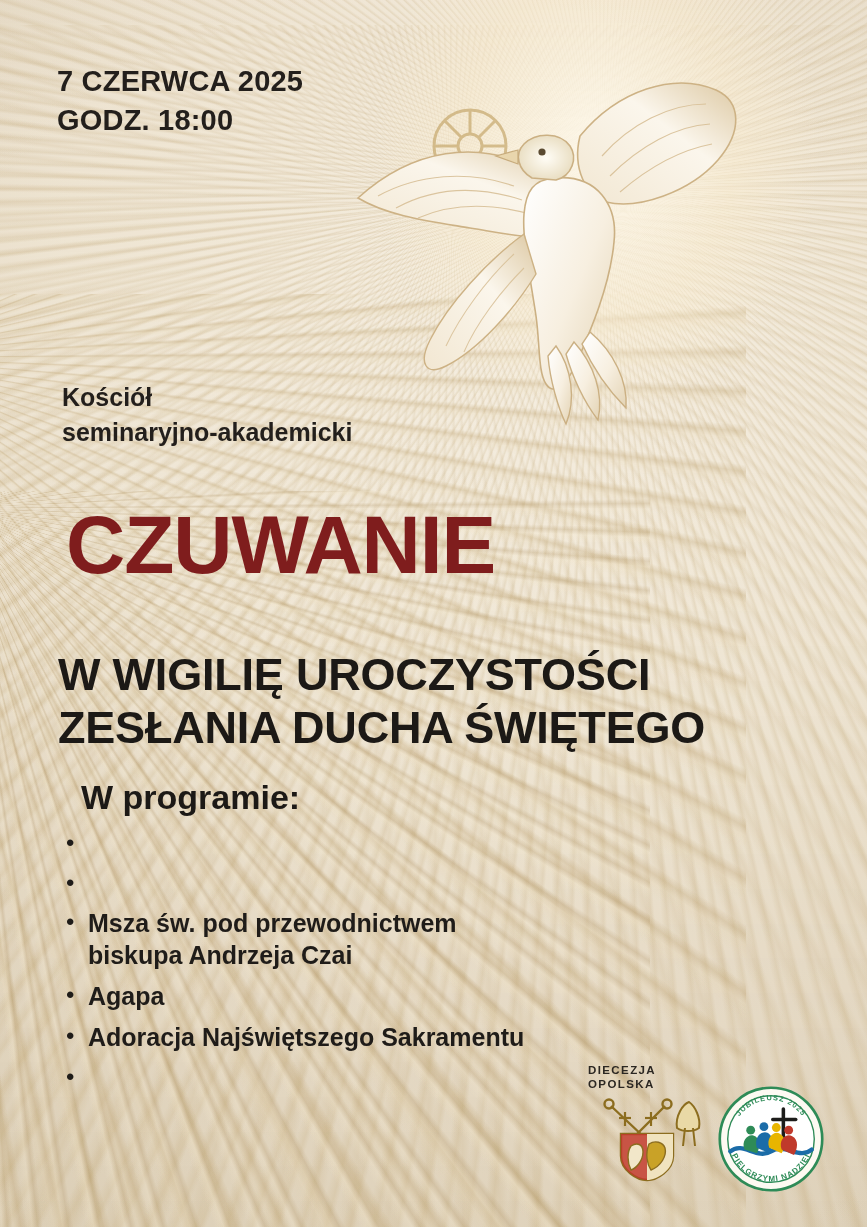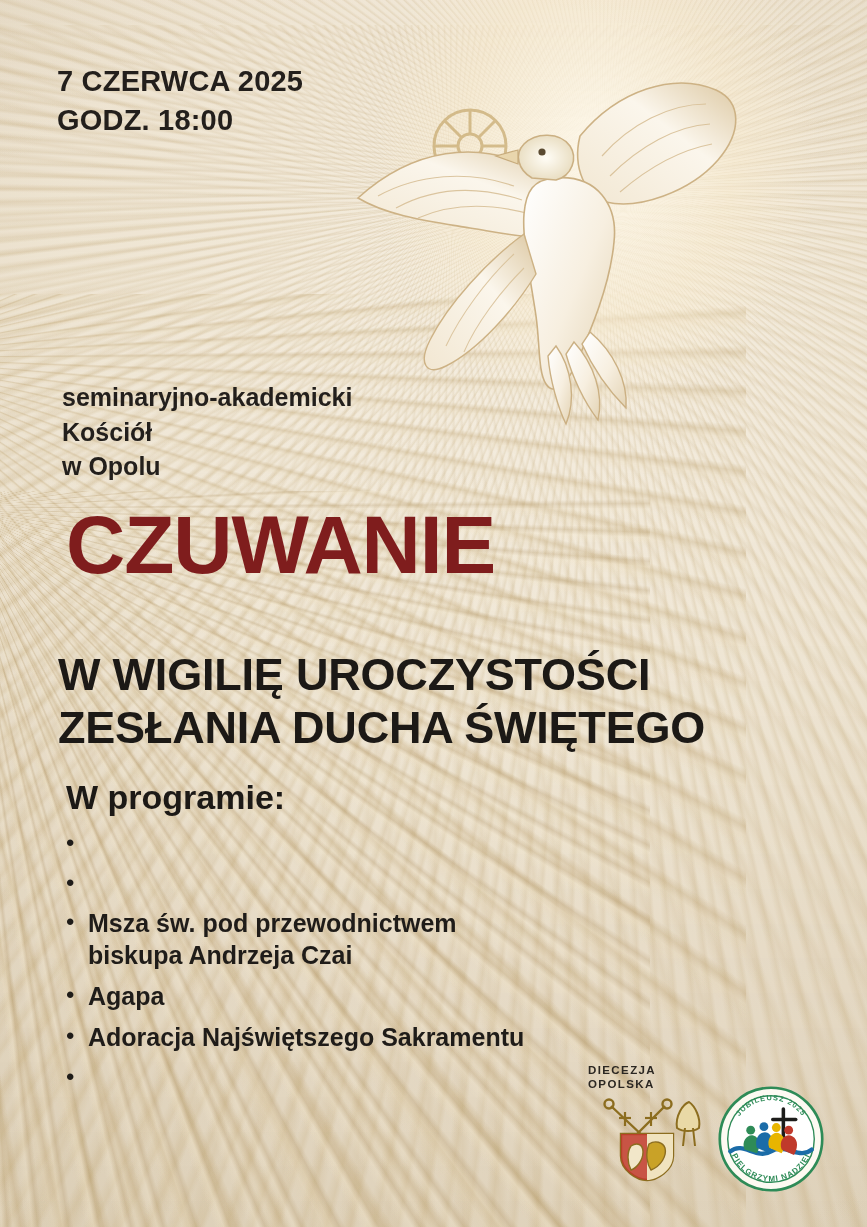--- a/index.html
+++ b/index.html
@@ -161,21 +161,21 @@
     font-weight: bold;
     font-size: 45px;
     line-height: 1.18;
     letter-spacing: -0.2px;
     margin-top: 20px;
   }
   .title-sub div { white-space: nowrap; }
 
   .program-head {
     position: absolute;
-    left: 66px;
+    left: 81px;
     top: 778px;
     color: #1c1916;
     font-weight: bold;
     font-size: 34px;
   }
   .program-list {
     position: absolute;
     left: 66px;
     top: 828px;
     width: 640px;
@@ -310,23 +310,22 @@
   </div>
 
   <div class="content">
 
     <div class="date-block">
       <div>7 CZERWCA 2025</div>
       <div>GODZ. 18:00</div>
     </div>
 
     <div class="venue">
+      <div>Kościół</div>
       <div>seminaryjno-akademicki</div>
-      <div>Kościół</div>
-      <div>w Opolu</div>
     </div>
 
     <div class="title-main">CZUWANIE</div>
 
     <div class="title-sub">
       <div>W WIGILIĘ UROCZYSTOŚCI</div>
       <div>ZESŁANIA DUCHA ŚWIĘTEGO</div>
     </div>
 
     <div class="program-head">W programie:</div>

